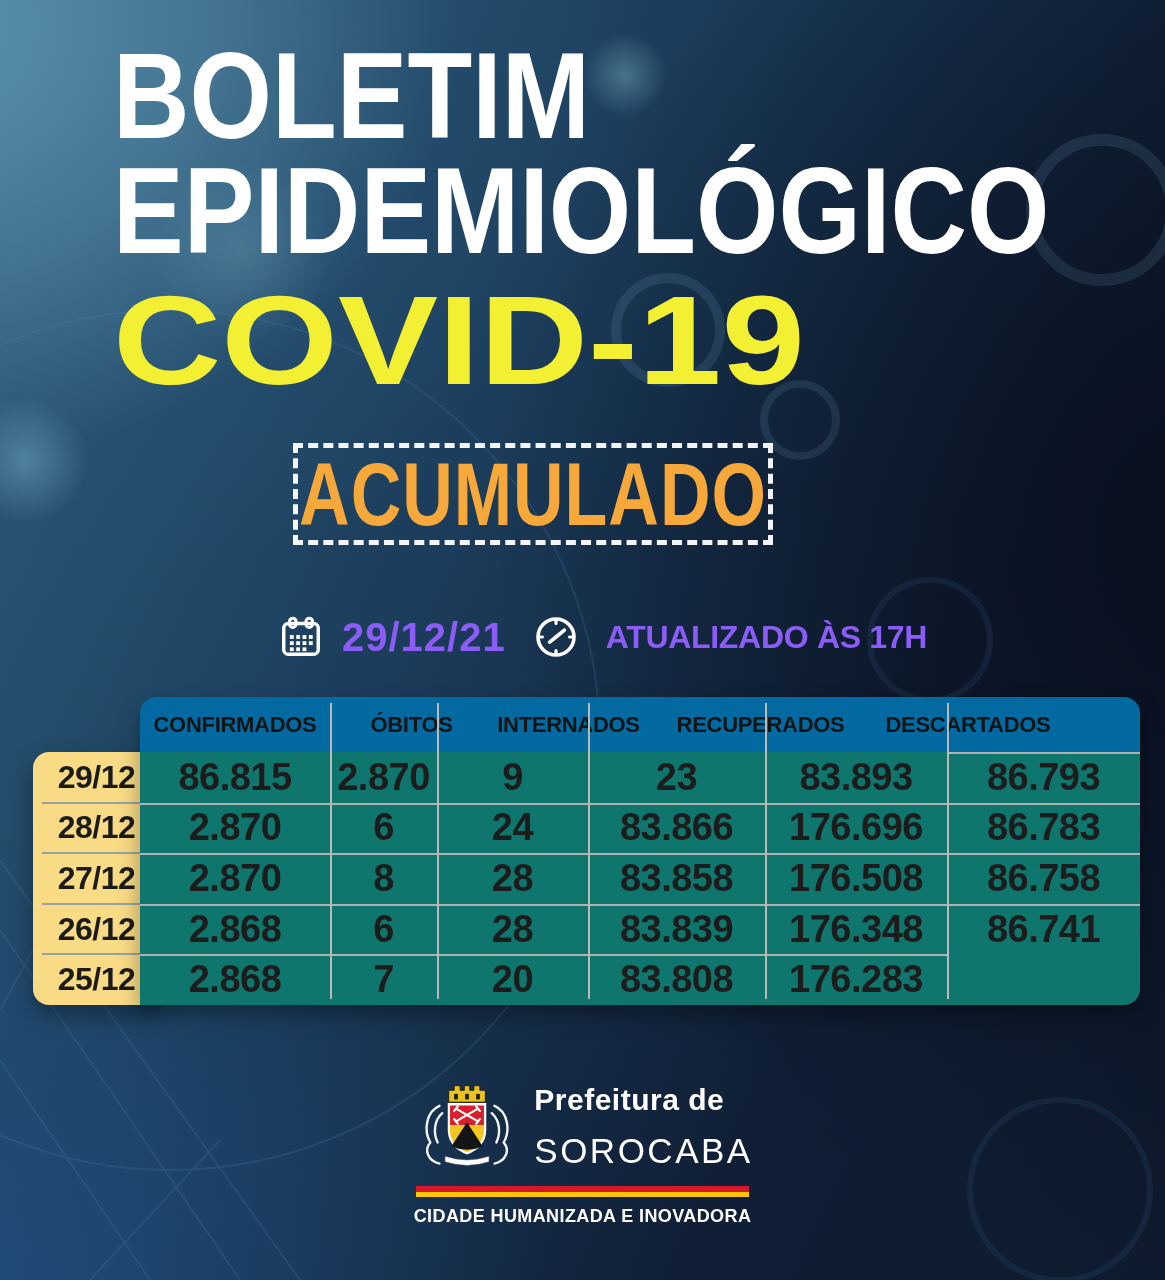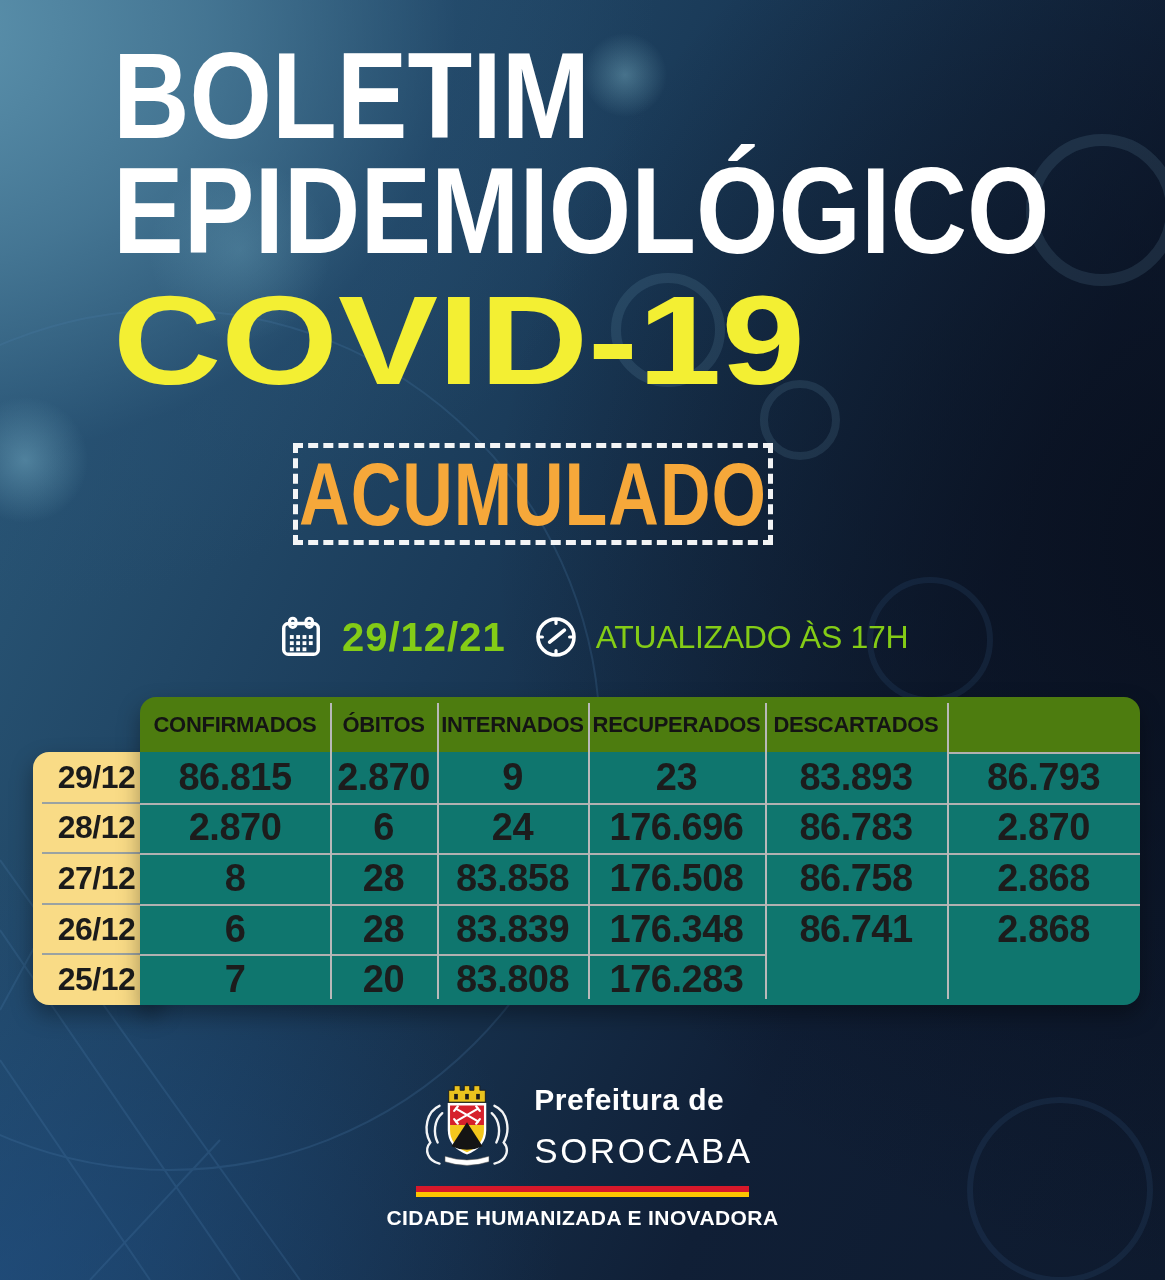--- a/index.html
+++ b/index.html
@@ -37,26 +37,26 @@
     display:flex;align-items:center;justify-content:center;
   }
   .badge span{
     color:#f6a83a;font-size:70px;font-weight:700;letter-spacing:1px;
     transform:scaleY(1.28);white-space:nowrap;
   }
 
   
   .meta{
     position:absolute;left:278px;top:610px;height:54px;
-    display:flex;align-items:center;color:#84cc16;
+    display:flex;align-items:center;color:#8b5cf6;
   }
   .meta .icon{flex:0 0 auto;display:block;}
   .meta .date{font-size:40px;font-weight:700;letter-spacing:1px;margin-left:18px;white-space:nowrap;}
   .meta .clock{margin-left:26px;}
-  .meta .updated{font-size:32px;font-weight:400;letter-spacing:-.3px;margin-left:16px;white-space:nowrap;}
+  .meta .updated{font-size:32px;font-weight:700;letter-spacing:-.3px;margin-left:26px;white-space:nowrap;}
 
   
   .table-wrap{position:absolute;left:33px;top:697px;width:1107px;height:308px;}
   .date-col{
     position:absolute;left:0;top:55px;bottom:0;width:127px;
     background:#f9db86;border-radius:16px 0 0 16px;
     display:grid;grid-template-rows:repeat(5,1fr);
     box-shadow:0 10px 22px rgba(0,0,0,.35);
   }
   .date-cell{
@@ -66,22 +66,22 @@
   .date-cell.nt::before{
     content:"";position:absolute;top:-1px;left:9px;right:9px;height:2px;background:#9aa2a2;
   }
   .main-table{
     position:absolute;left:107px;top:0;right:0;bottom:0;
     border-radius:16px 16px 16px 0;overflow:hidden;
     display:flex;flex-direction:column;
     box-shadow:0 10px 22px rgba(0,0,0,.35);
   }
   .t-header{
-    height:55px;flex:0 0 auto;background:#4d7c0f;
-    display:grid;grid-template-columns:19% 10.7% 15.1% 17.7% 18.2% 19.3%;
+    height:55px;flex:0 0 auto;background:#0369a1;
+    display:grid;grid-template-columns:19% 10.7% 15.1% 17.7% 18.2% 19.3%;gap:28px;
   }
   .th{
     display:flex;align-items:center;justify-content:center;
     font-size:22px;font-weight:700;color:#141414;letter-spacing:-.3px;white-space:nowrap;
   }
   .t-body{
     flex:1;background:#0f766e;
     display:grid;grid-template-columns:19% 10.7% 15.1% 17.7% 18.2% 19.3%;
     grid-auto-rows:1fr;
   }
@@ -99,21 +99,21 @@
     position:absolute;left:0;right:0;top:1078px;
     display:flex;flex-direction:column;align-items:center;color:#fff;
   }
   .logo-row{display:flex;align-items:center;gap:12px;}
   .org{display:flex;flex-direction:column;line-height:1;}
   .org-1{font-size:30px;font-weight:700;letter-spacing:.5px;}
   .org-2{font-size:35px;font-weight:400;letter-spacing:2.5px;margin-top:18px;}
   .bar{margin-top:12px;width:333px;}
   .bar-red{height:6px;background:#d7182a;}
   .bar-yellow{height:5px;background:#fdc500;}
-  .slogan{margin-top:9px;font-size:21px;font-weight:700;letter-spacing:.4px;white-space:nowrap;}
+  .slogan{margin-top:9px;font-size:18px;font-weight:700;letter-spacing:.4px;white-space:nowrap;}
 </style>
 </head>
 <body>
 
 <svg class="bg-decor" width="1165" height="1280" viewBox="0 0 1165 1280">
   <g fill="none" stroke="#7fb3cc" opacity="0.14">
     <circle cx="668" cy="330" r="52" stroke-width="10"></circle>
     <circle cx="800" cy="420" r="36" stroke-width="8"></circle>
     <circle cx="1102" cy="210" r="70" stroke-width="12"></circle>
   </g>
@@ -185,20 +185,21 @@
       <div class="td">86.815</div>
       <div class="td">2.870</div>
       <div class="td">9</div>
       <div class="td">23</div>
       <div class="td">83.893</div>
 
       <div class="td nt">86.793</div>
       <div class="td nt">2.870</div>
       <div class="td nt">6</div>
       <div class="td nt">24</div>
+      <div class="td nt">83.866</div>
       <div class="td nt">176.696</div>
 
       <div class="td nt">86.783</div>
       <div class="td nt">2.870</div>
       <div class="td nt">8</div>
       <div class="td nt">28</div>
       <div class="td nt">83.858</div>
       <div class="td nt">176.508</div>
 
       <div class="td nt">86.758</div>

